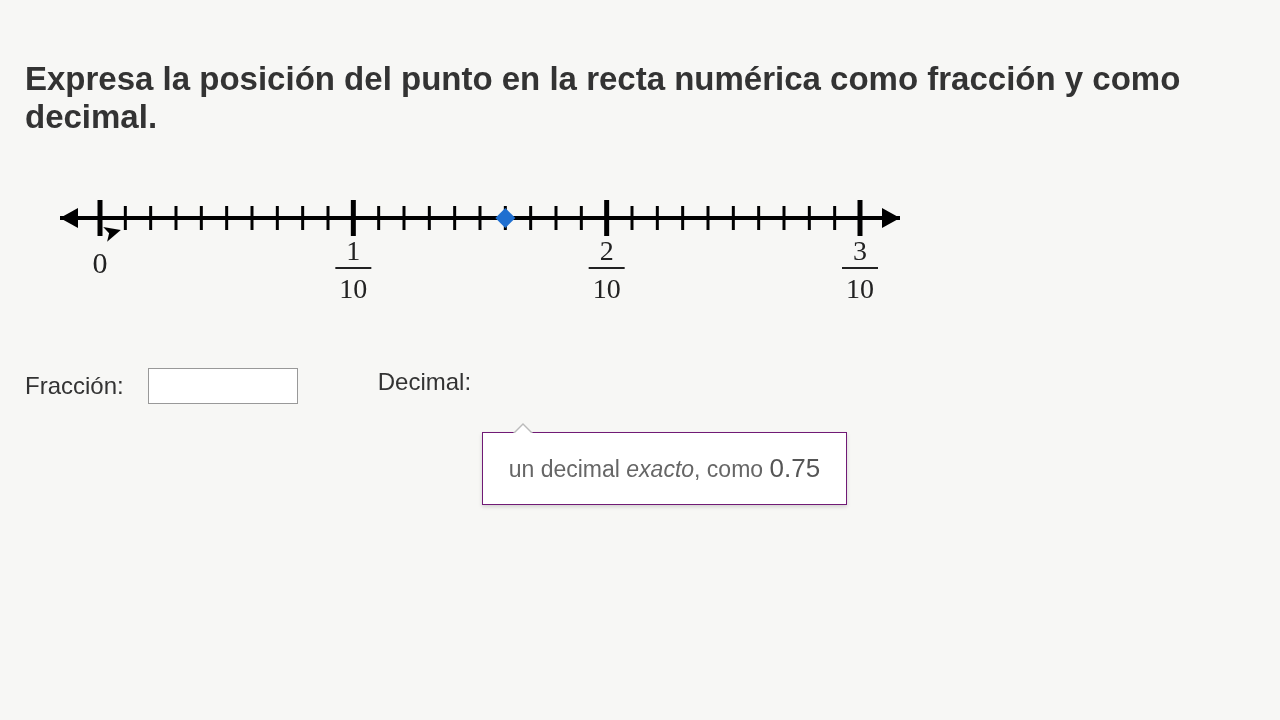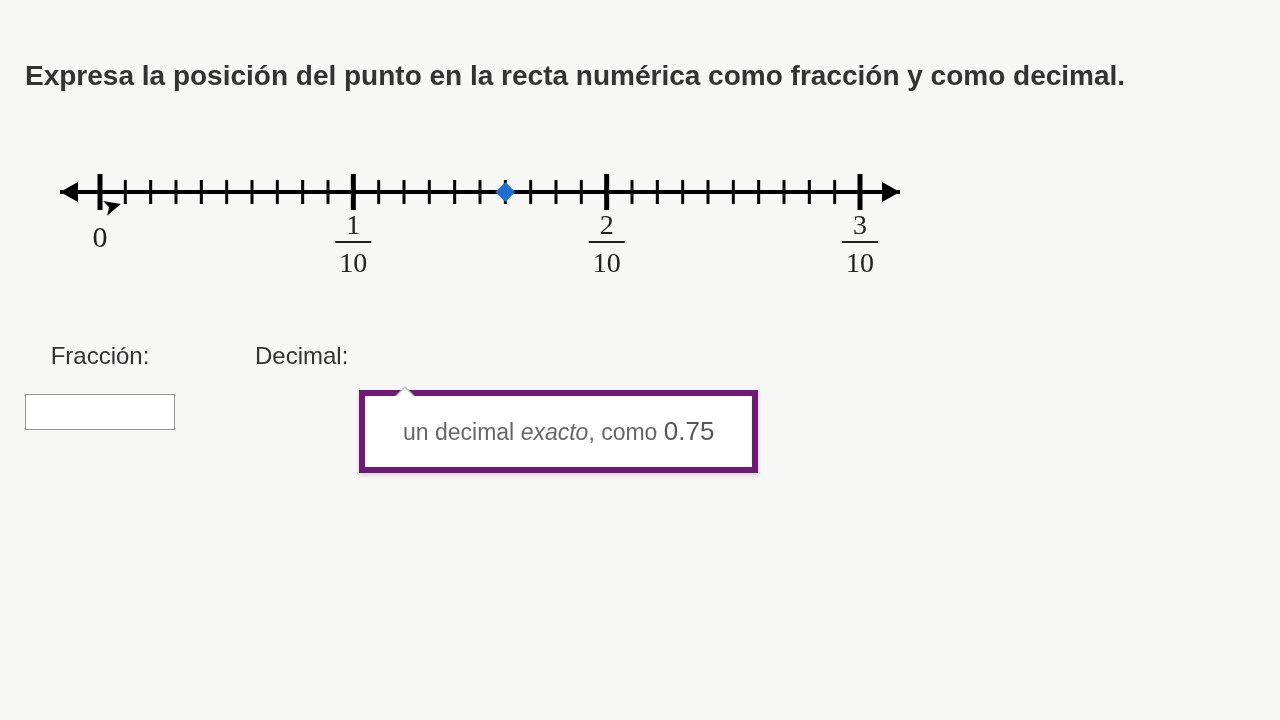--- a/index.html
+++ b/index.html
@@ -9,42 +9,41 @@
     font-family: -apple-system, BlinkMacSystemFont, "Segoe UI", Helvetica, Arial, sans-serif;
     width: 1280px;
     height: 720px;
     overflow: hidden;
     color: #333;
   }
   .container {
     padding: 60px 25px 0 25px;
   }
   .prompt {
-    font-size: 28px;
+    font-size: 33px;
     font-weight: 600;
     color: #333;
-    margin-bottom: 70px;
+    margin-bottom: 52px;
   }
   .numberline-wrap {
     position: relative;
     height: 150px;
     margin-left: 15px;
   }
   .answer-row {
     display: flex;
     align-items: flex-start;
     gap: 80px;
     margin-top: 30px;
   }
   .field-group {
     display: flex;
     align-items: center;
     gap: 24px;
     position: relative;
-    flex-direction: column;
   }
   .field-label {
     font-size: 24px;
     color: #333;
   }
   .text-input {
     height: 36px;
     width: 150px;
     border: 1px solid #999;
     background: #fff;
@@ -53,26 +52,26 @@
     box-sizing: border-box;
     font-family: inherit;
   }
   .text-input.focused {
     border: 3px solid #7aaed6;
     outline: none;
     box-shadow: 0 0 0 1px rgba(122,174,214,0.4);
   }
   .tooltip {
     position: absolute;
-    top: 48px;
+    top: 64px;
     left: 104px;
     background: #fff;
-    border: 6px solid #701a75;
+    border: 1px solid #701a75;
     box-shadow: 0 2px 4px rgba(0,0,0,0.15);
-    padding: 20px 38px;
+    padding: 20px 26px;
     font-size: 23px;
     color: #666;
     white-space: nowrap;
   }
   .tooltip .em { font-style: italic; }
   .tooltip .num { font-size: 26px; color:#555; }
   .tooltip::before {
     content: "";
     position: absolute;
     top: -10px;

